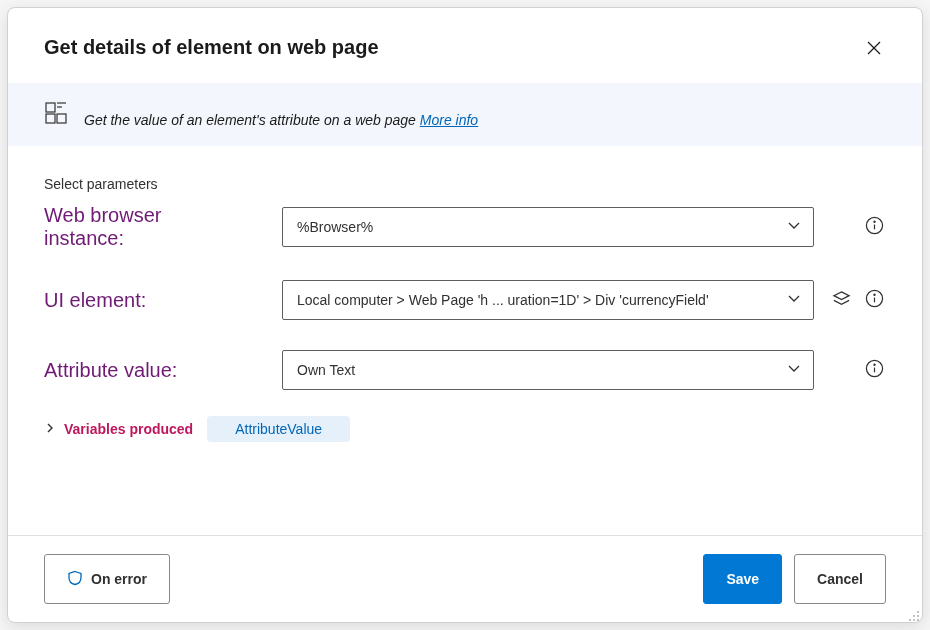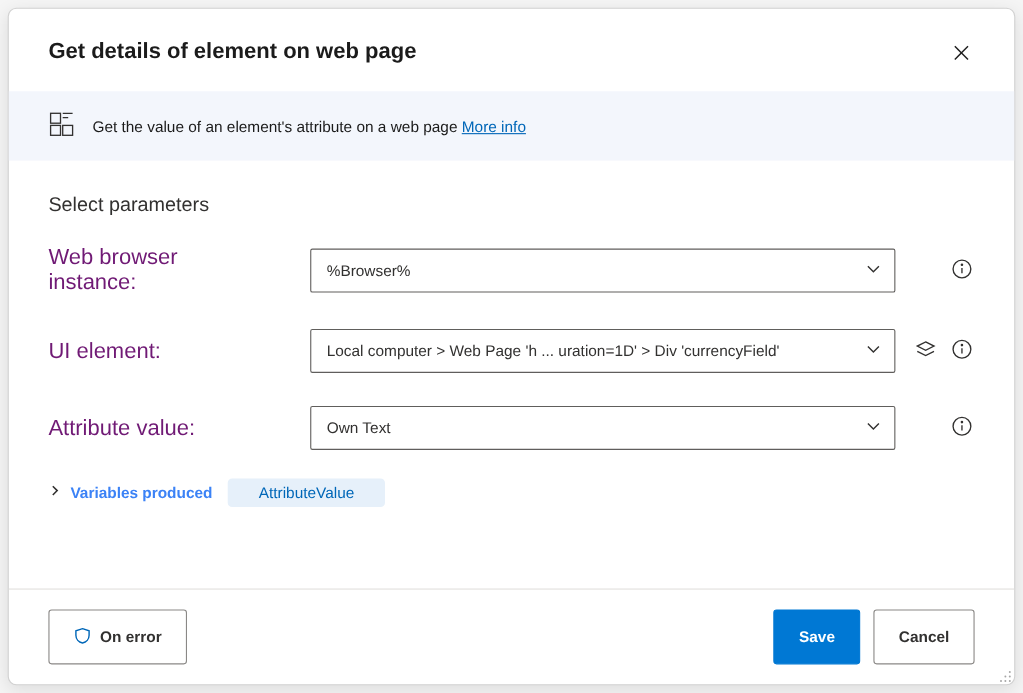--- a/index.html
+++ b/index.html
@@ -46,43 +46,44 @@
       color: #1b1b1b;
     }
     .close-btn svg {
       width: 16px;
       height: 16px;
     }
     .info-banner {
       background: #f3f6fc;
       padding: 18px 36px;
       display: flex;
-      align-items: center;
+      align-items: flex-end;
       gap: 16px;
       color: #1b1b1b;
       font-size: 14px;
+      font-style: italic;
     }
     .info-banner-icon svg {
       width: 24px;
       height: 24px;
     }
     .more-info-link {
       color: #0067b8;
       text-decoration: underline;
     }
     .content {
       flex: 1;
       padding: 30px 36px 0 36px;
       overflow: auto;
     }
     .section-title {
-      font-size: 18px;
+      font-size: 14px;
       font-weight: 400;
       color: #323130;
-      margin-bottom: 26px;
+      margin-bottom: 12px;
     }
     .param-row {
       display: flex;
       align-items: center;
       margin-bottom: 30px;
       gap: 12px;
     }
     .param-label {
       flex: 0 0 194px;
       font-size: 20px;
@@ -153,21 +154,21 @@
       gap: 8px;
       cursor: pointer;
     }
     .variables-toggle svg {
       width: 12px;
       height: 12px;
     }
     .variables-label {
       font-size: 14px;
       font-weight: 600;
-      color: #3b82f6;
+      color: #be185d;
     }
     .variable-chip {
       background: #e6f0fa;
       color: #0067b8;
       padding: 5px 28px;
       border-radius: 4px;
       font-size: 14px;
     }
     .footer {
       border-top: 1px solid #e1dfdd;

